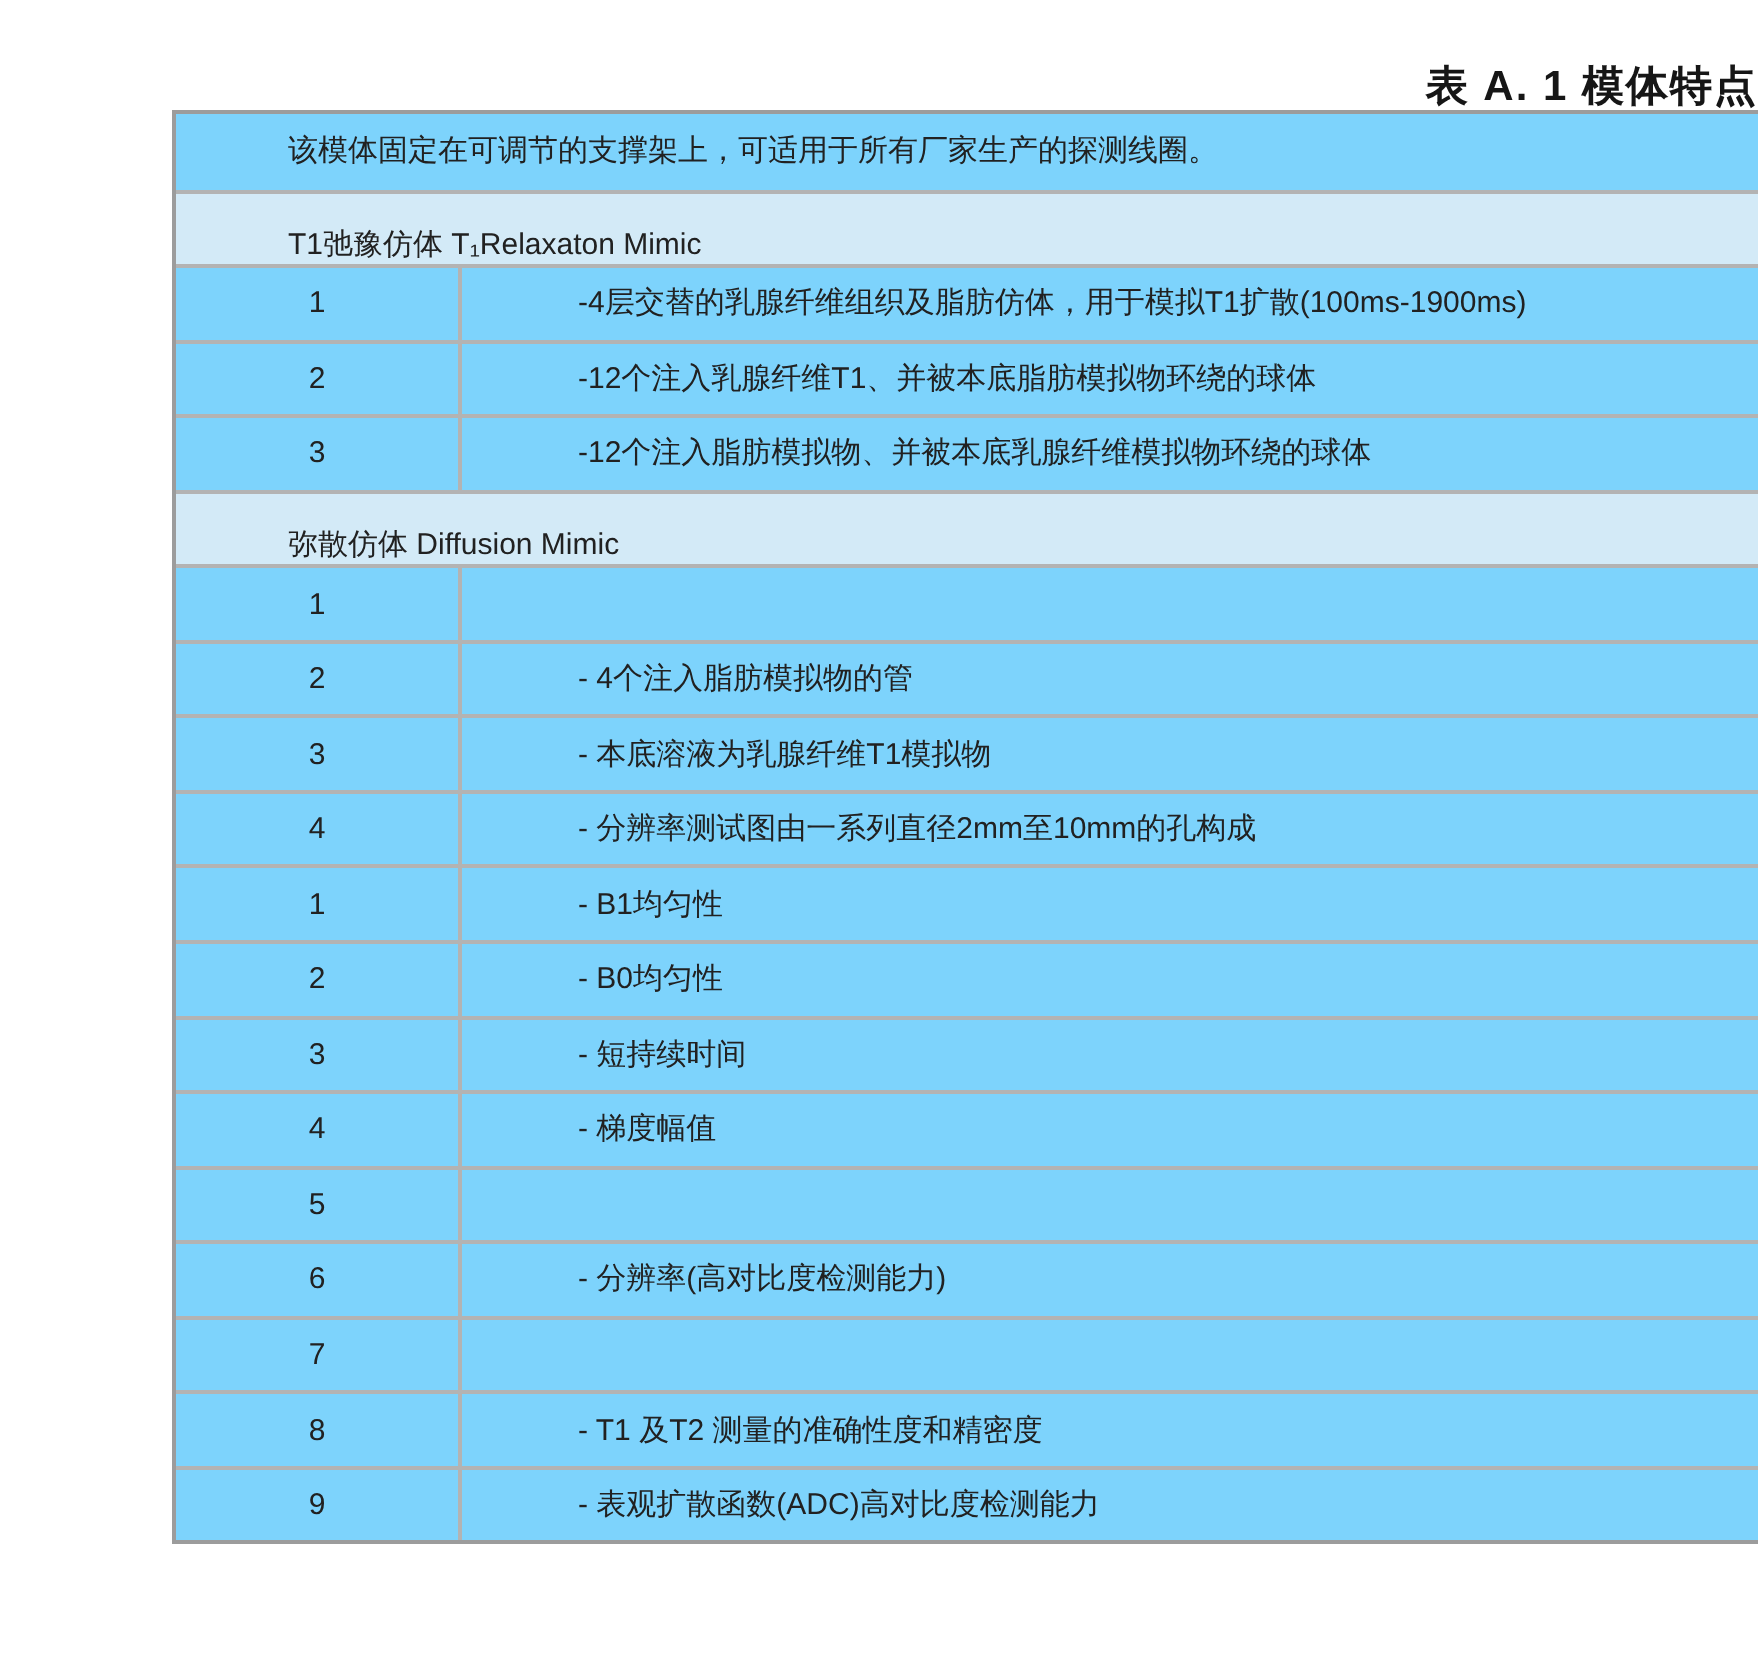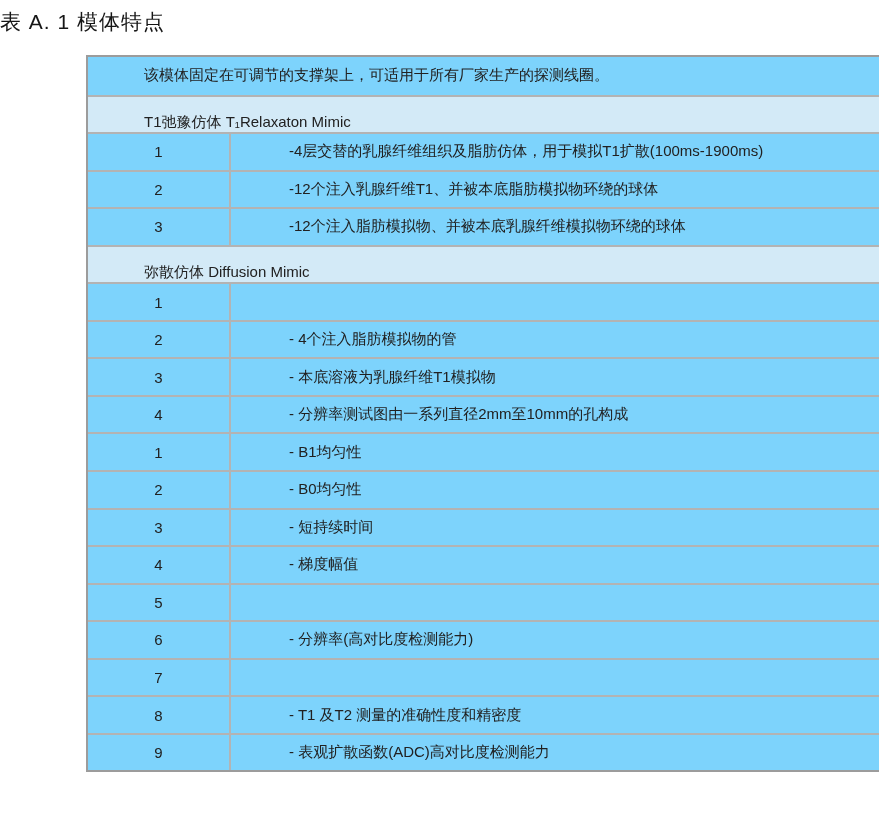--- a/index.html
+++ b/index.html
@@ -10,26 +10,27 @@
     color: #212121;
   }
   .page {
     position: relative;
     width: 879px;
     height: 827px;
     background: #ffffff;
     overflow: hidden;
   }
   .doc-title {
-    text-align: left;
+    text-align: right;
     font-size: 21px;
-    font-weight: normal;
+    font-weight: bold;
     letter-spacing: 1px;
     padding-top: 8px;
     color: #161616;
+    margin-top: 21px;
   }
   .tbl {
     position: absolute;
     left: 50px;
     top: 55px;
     width: 799px;
     border: 2px solid #9c9c9c;
     background: #7dd3fc;
     margin-left: 36px;
   }

